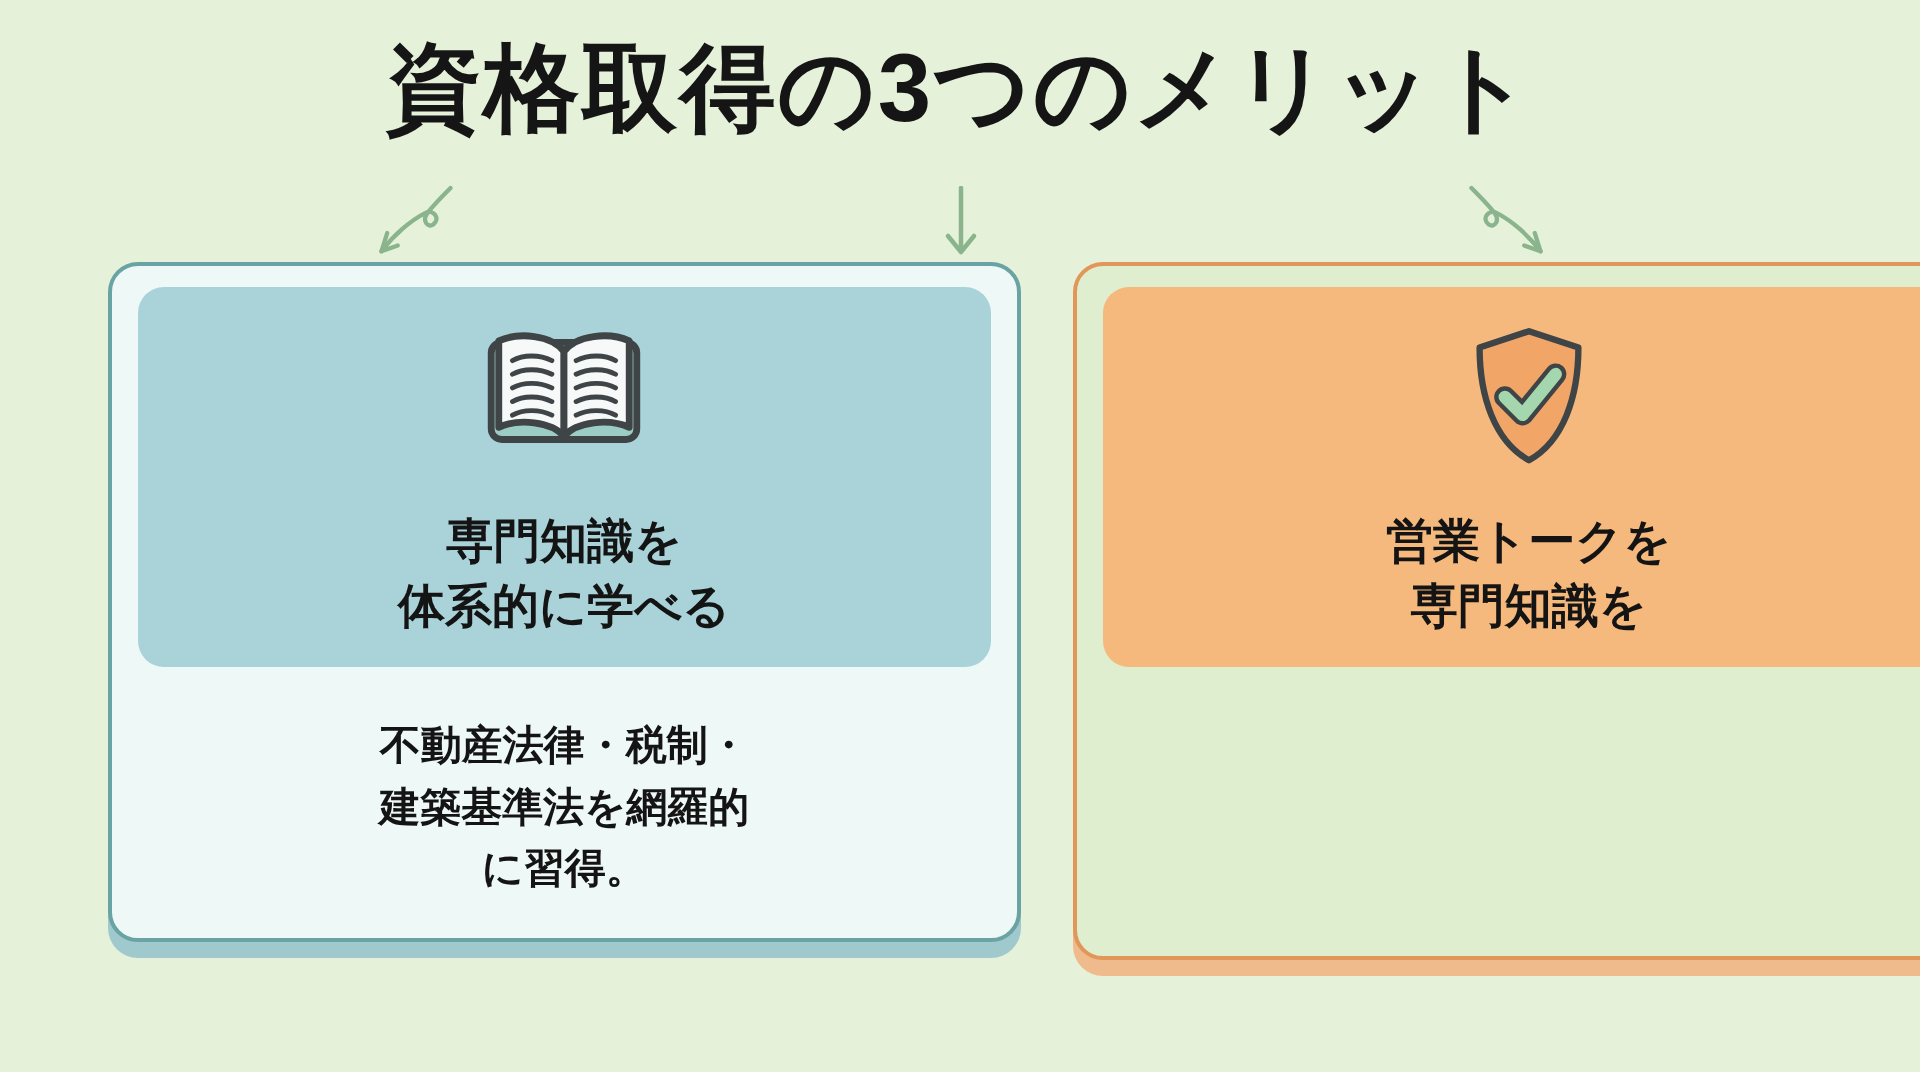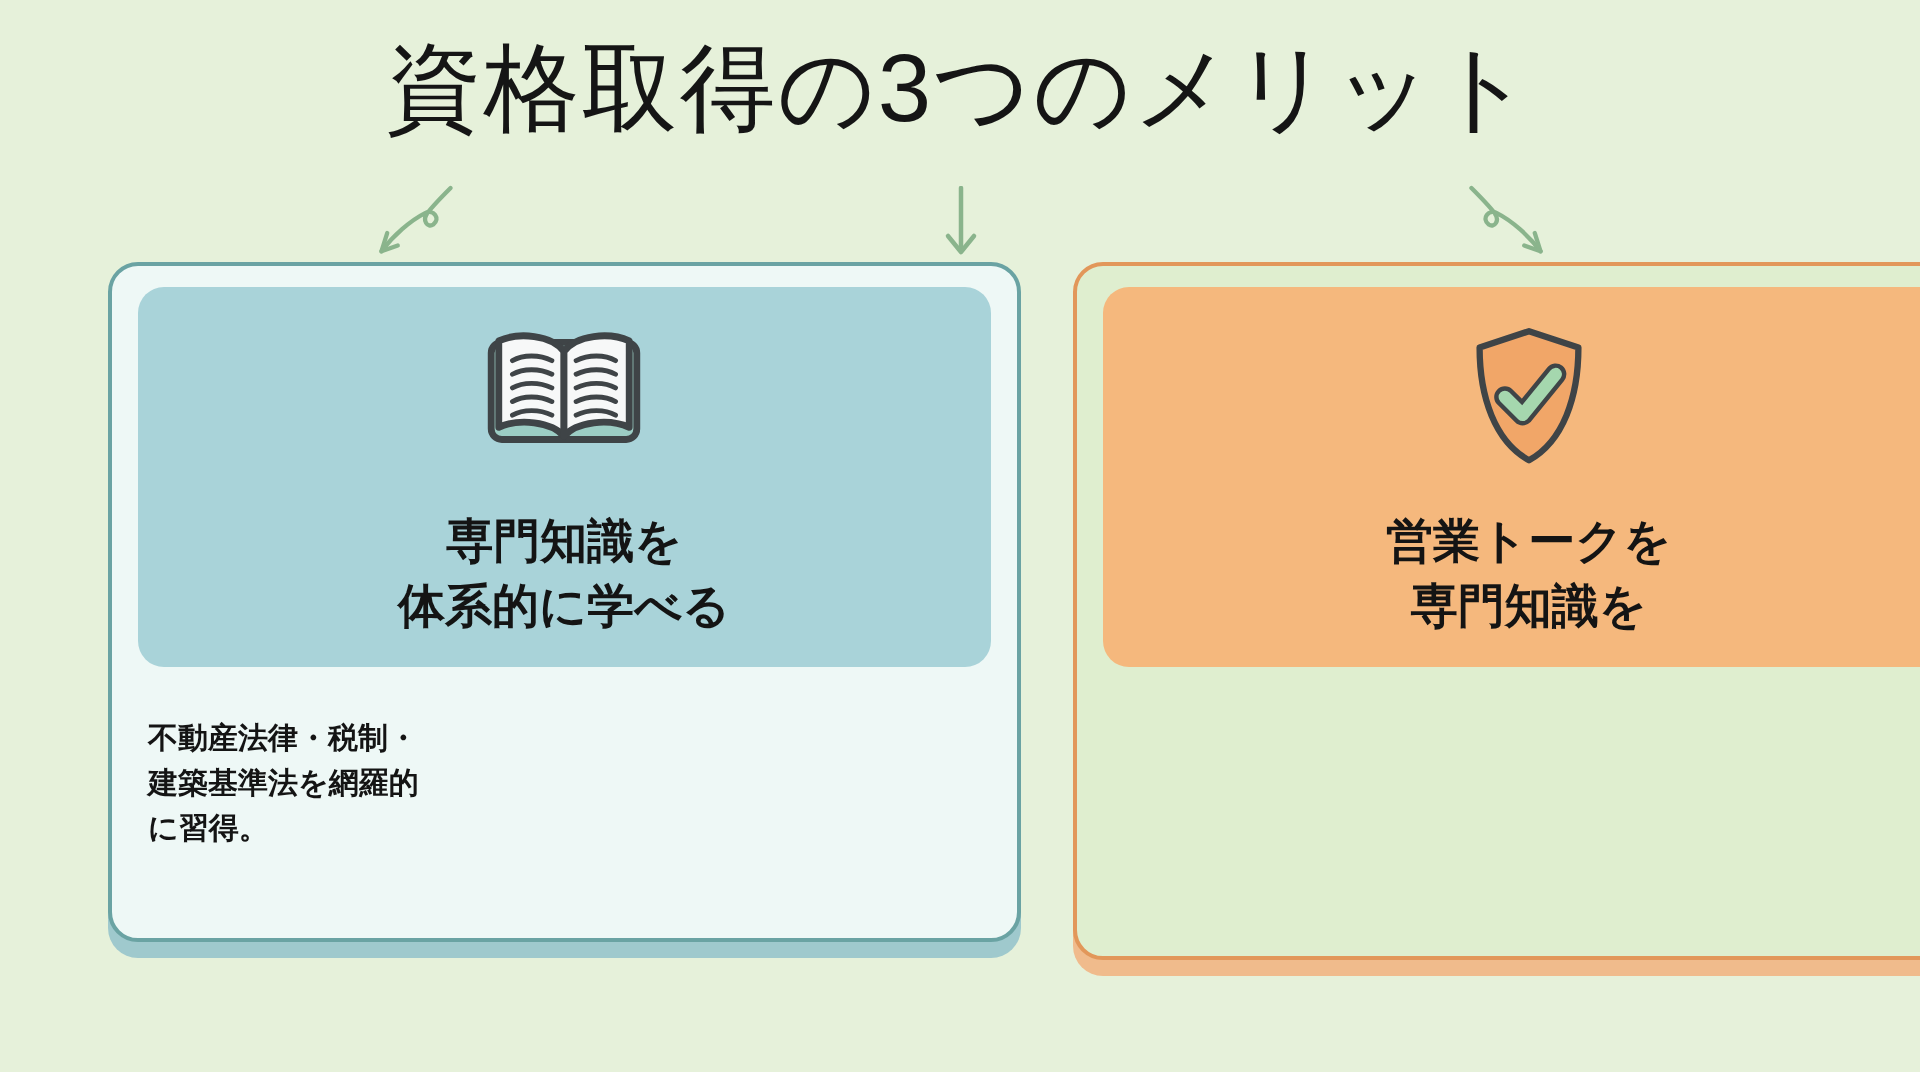--- a/index.html
+++ b/index.html
@@ -6,21 +6,21 @@
   body{
     width:1920px;height:1072px;overflow:hidden;
     font-family:"Liberation Sans","DejaVu Sans",sans-serif;
     background:#e6f1da;
   }
   .stage{position:relative;width:1920px;height:1072px;}
 
   .title{
     position:absolute;top:30px;left:0;width:100%;
     margin:0;text-align:center;
-    font-size:96px;line-height:1.2;font-weight:400;
+    font-size:96px;line-height:1.2;font-weight:700;
     color:#151515;letter-spacing:2px;
     white-space:nowrap;
   }
 
   .arrow{position:absolute;color:#8ab48c;}
   .arrow svg{display:block;}
   .arrow-left{left:368px;top:182px;}
   .arrow-mid{left:944px;top:186px;}
   .arrow-right{left:1458px;top:182px;}
 
@@ -47,22 +47,22 @@
     padding-top:28px;
   }
   .icon-box{height:164px;display:flex;align-items:center;justify-content:center;}
   .card-title{
     margin:30px 0 0 0;
     font-size:47px;font-weight:800;line-height:1.38;
     color:#141414;text-align:center;white-space:pre-line;
   }
   .desc{
     margin:48px 10px 0 10px;
-    font-size:30px;font-weight:700;line-height:1.5;
-    color:#141414;text-align:left;white-space:pre-line;
+    font-size:41px;font-weight:700;line-height:1.5;
+    color:#141414;text-align:center;white-space:pre-line;
   }
 </style>
 </head>
 <body style="background: rgb(230, 241, 218);">
 
 <div class="stage">
 
   <h1 class="title">資格取得の3つのメリット</h1>
 
   <div class="arrow arrow-left" style="color: rgb(138, 180, 140);">

